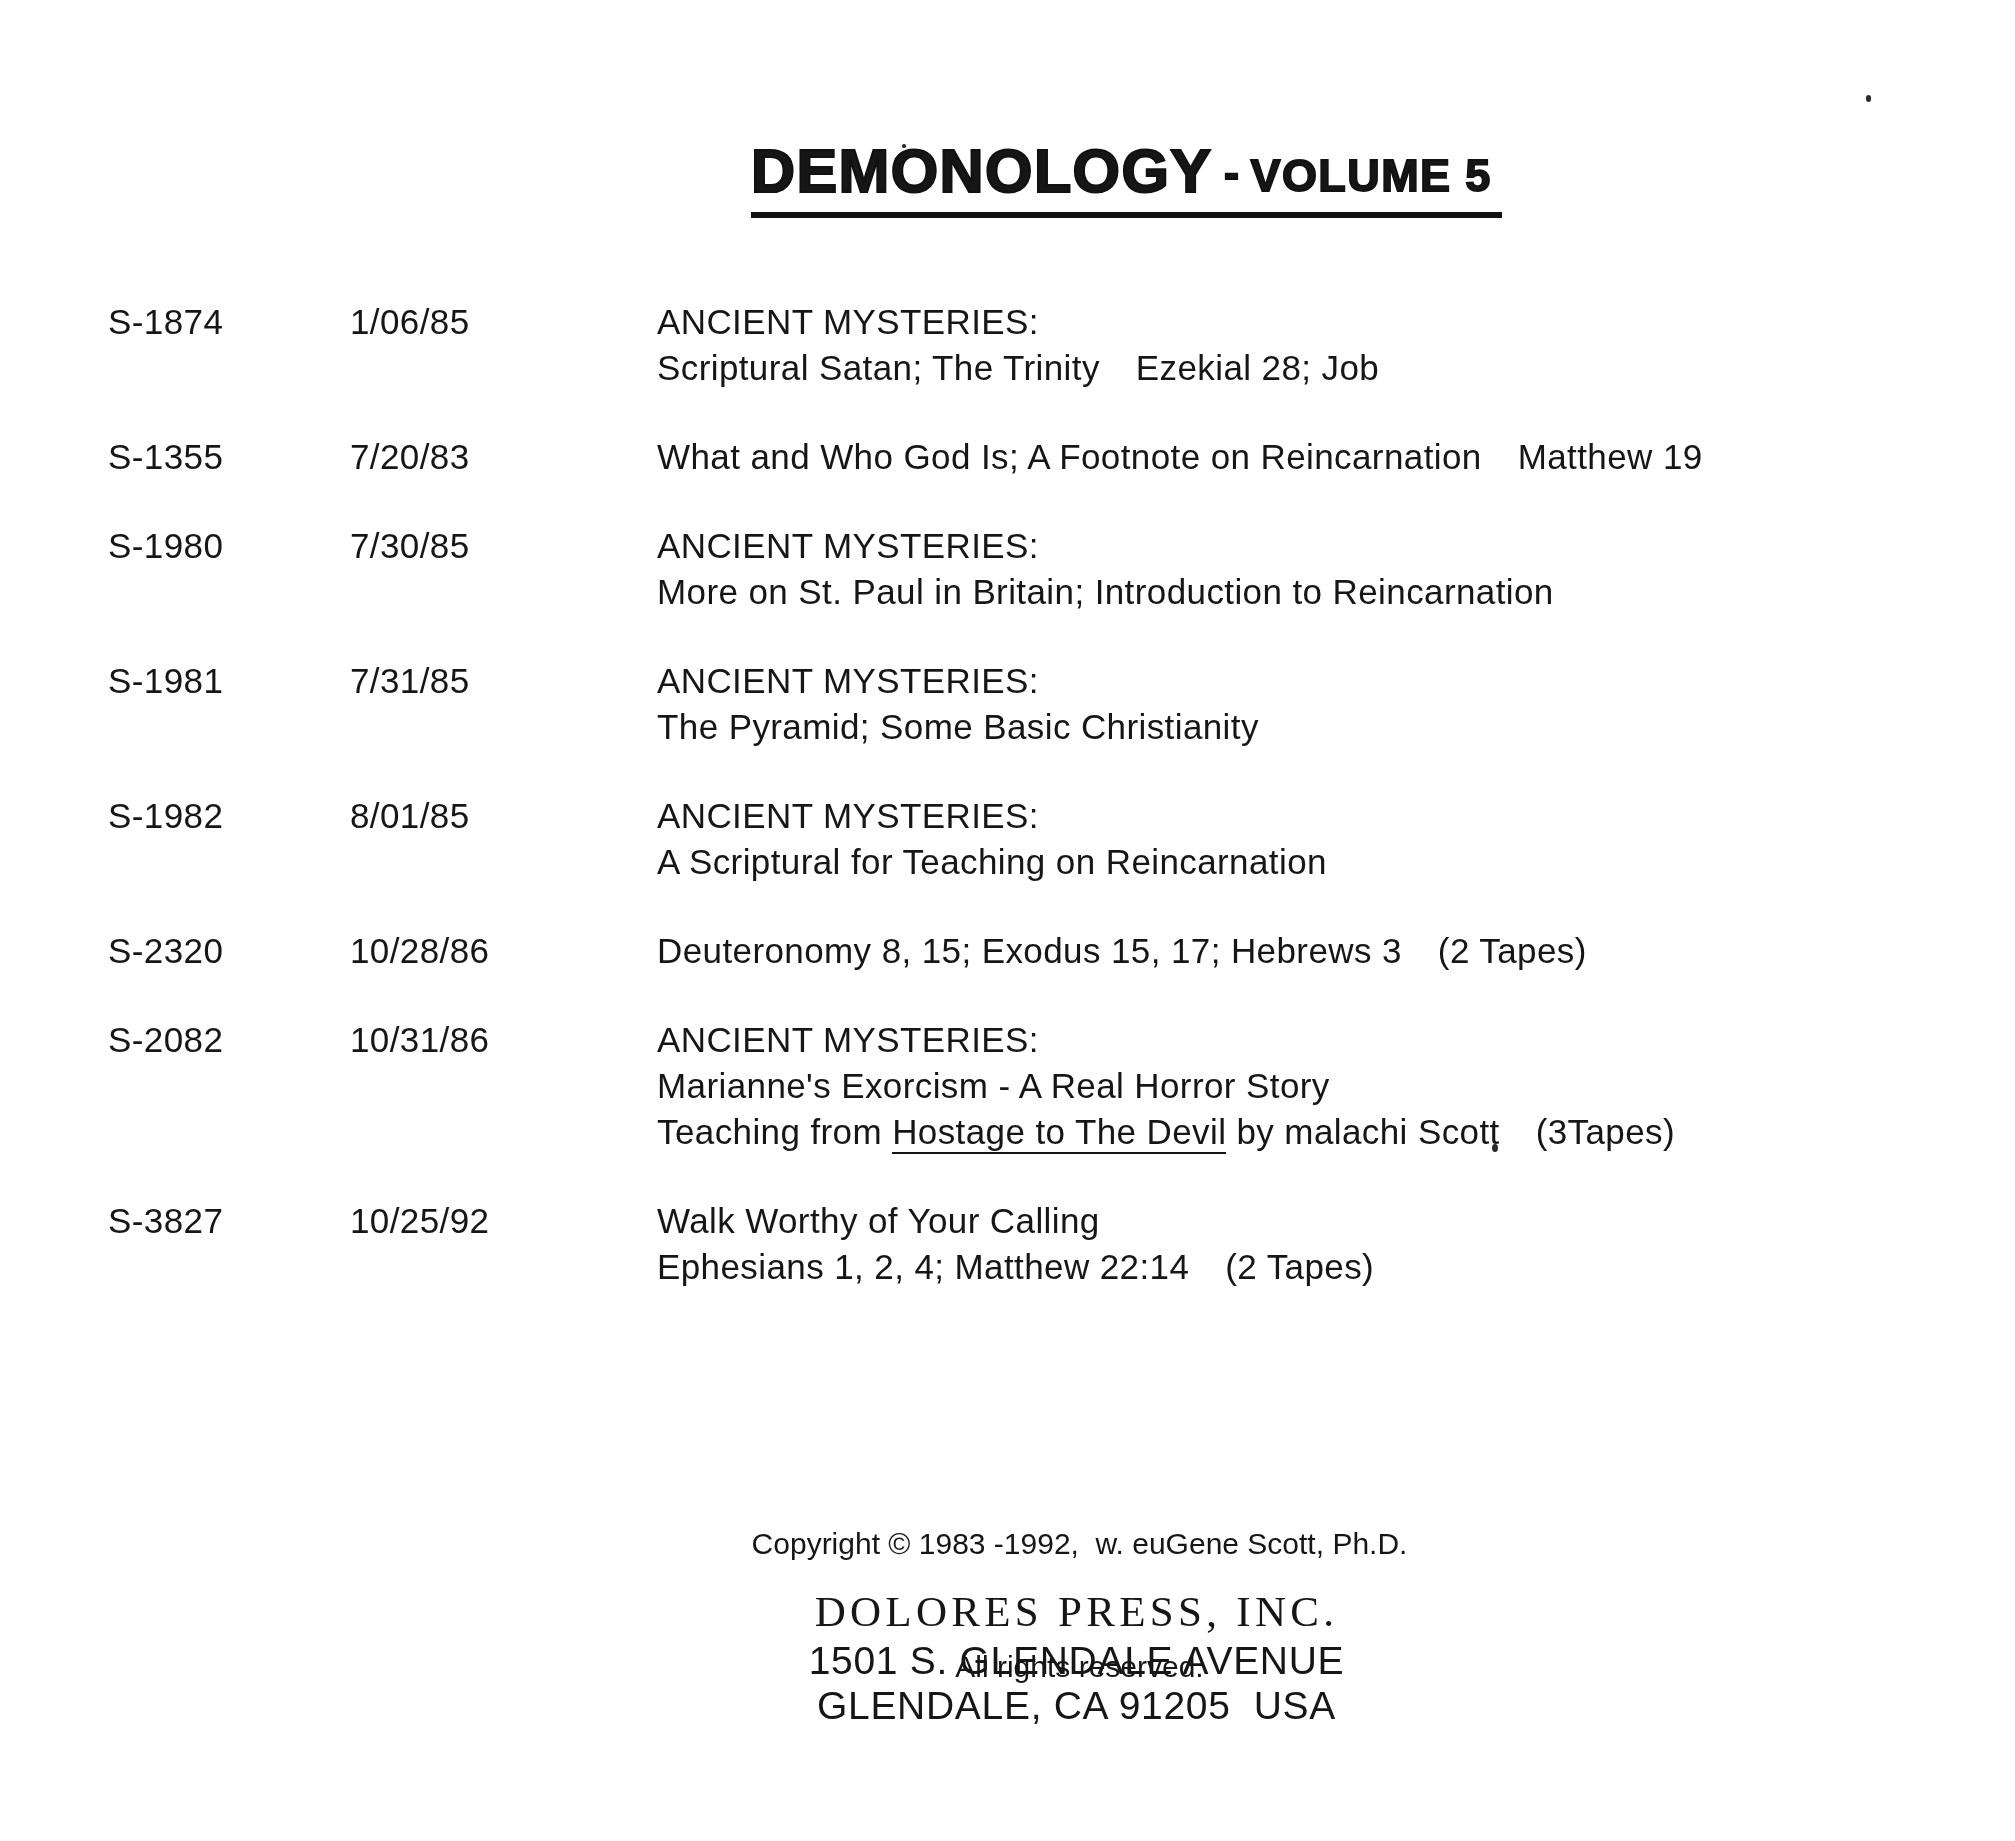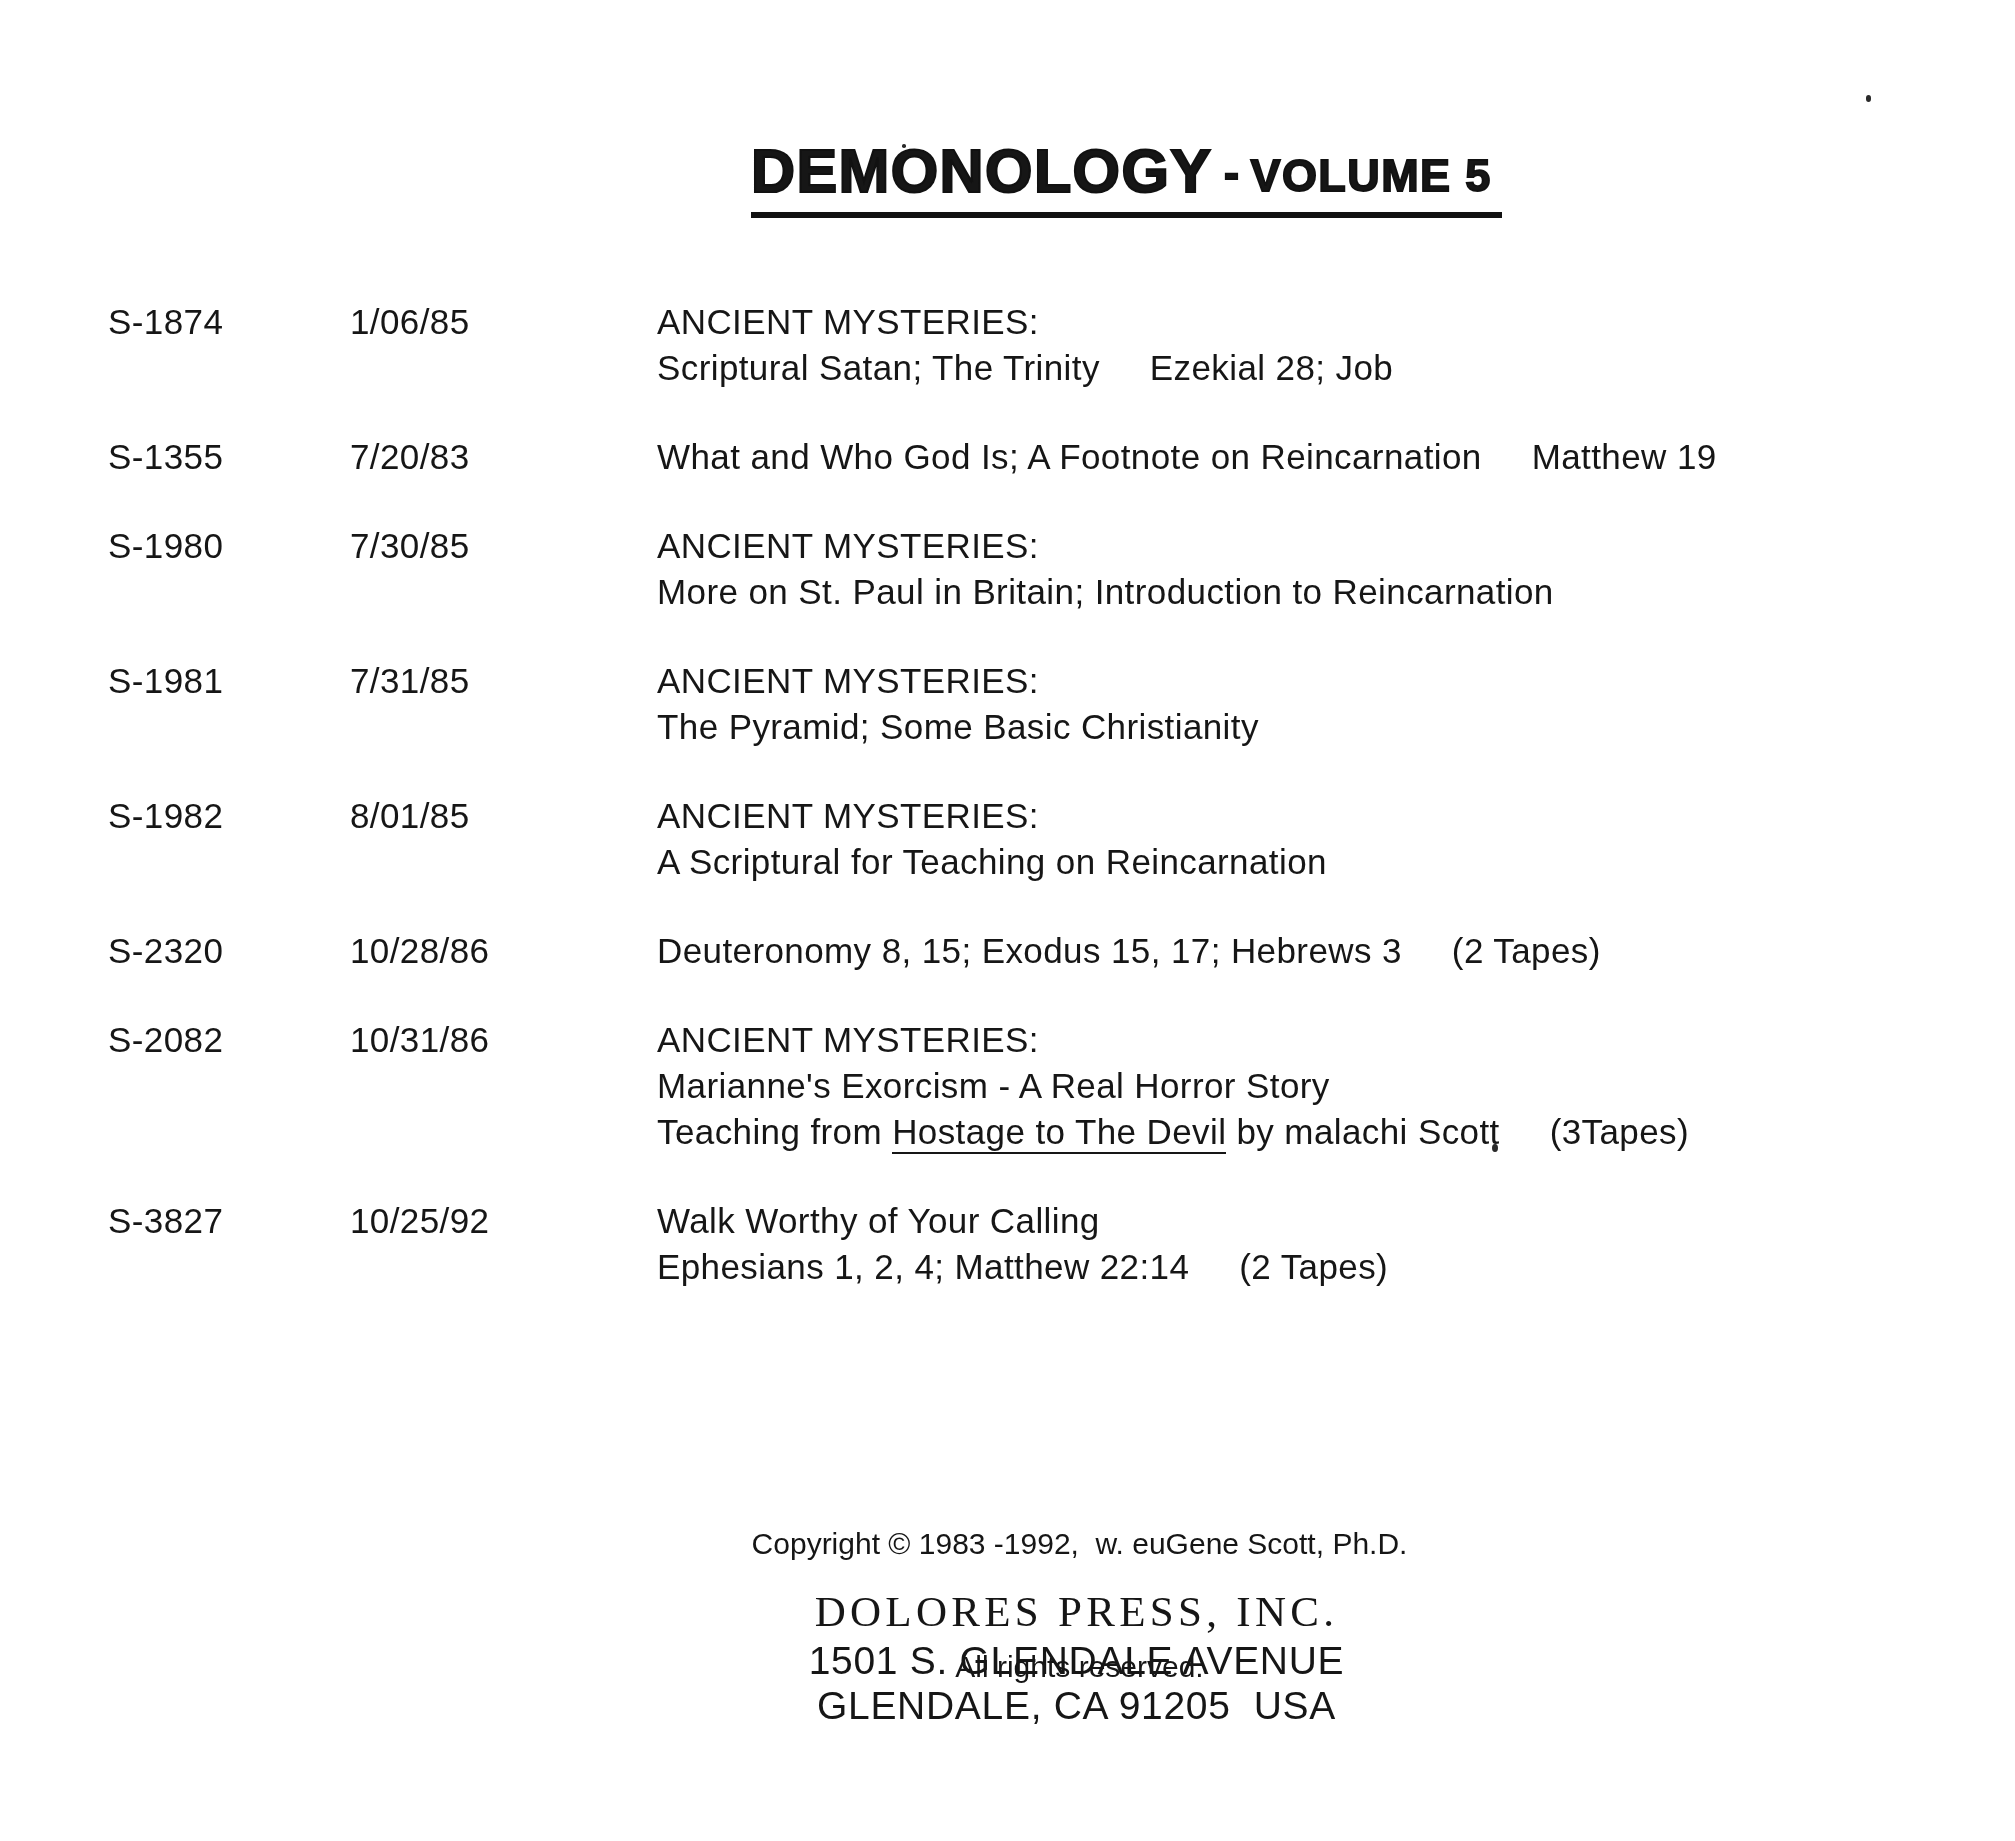--- a/index.html
+++ b/index.html
@@ -60,21 +60,21 @@
     display: grid;
     grid-template-columns: 242px 307px 1fr;
     align-items: start;
     margin-bottom: 43px;
     font-size: 35px;
     line-height: 46px;
     letter-spacing: 0.4px;
   }
   .entry .col-id, .entry .col-date { white-space: nowrap; }
   .line { white-space: nowrap; }
-  .line span.gap { margin-left: 50px; }
+  .line span.gap { margin-left: 36px; }
   .line span.u {
     border-bottom: 2.9px solid #161616;
     padding-bottom: 1.4px;
     text-align: center;
   }
 
   
   .copyright {
     position: absolute;
     top: 1441px;

